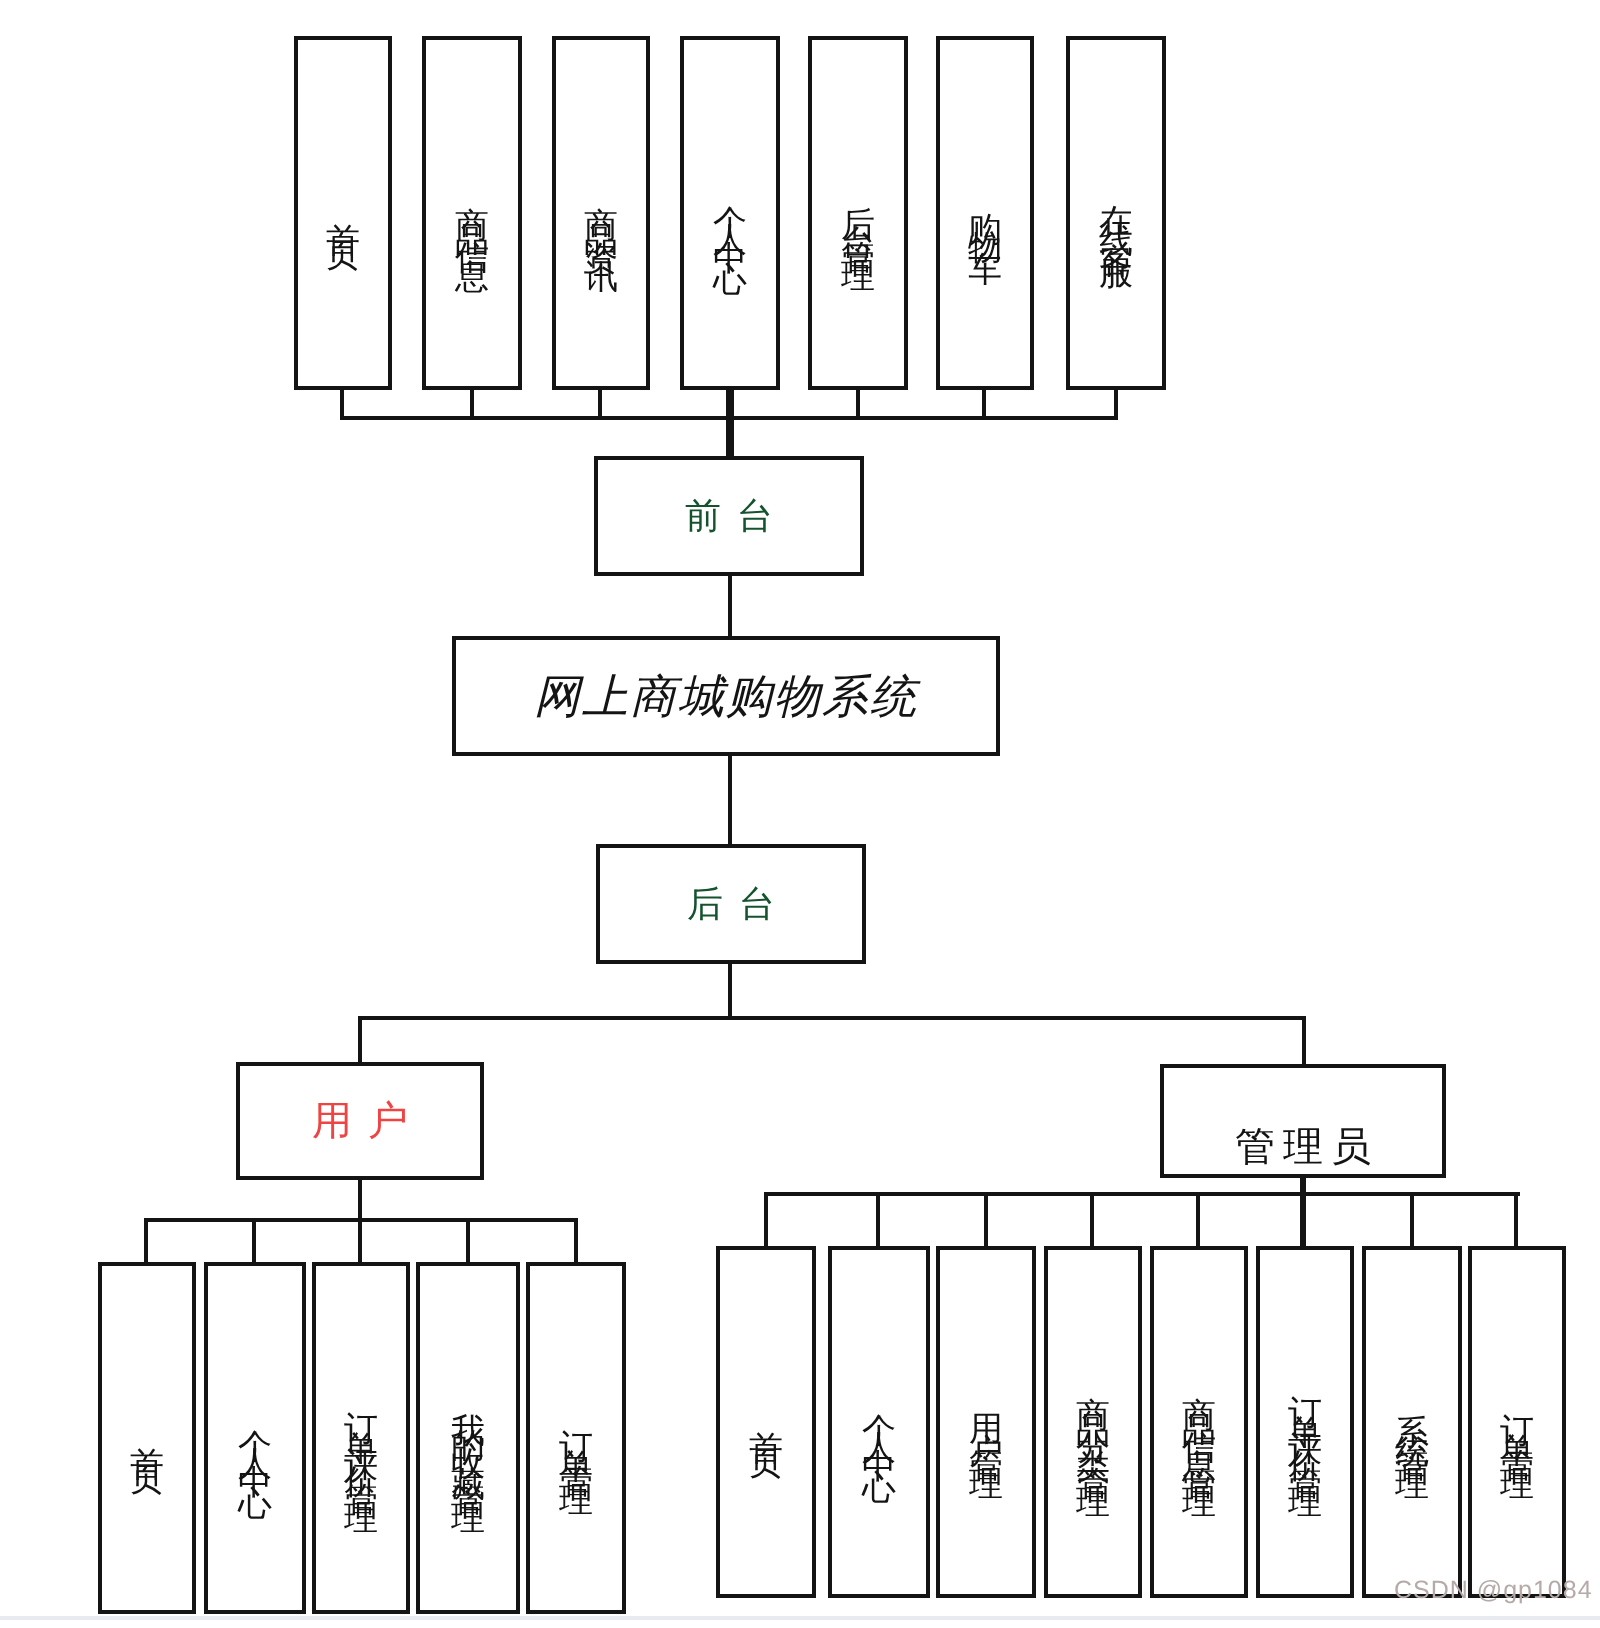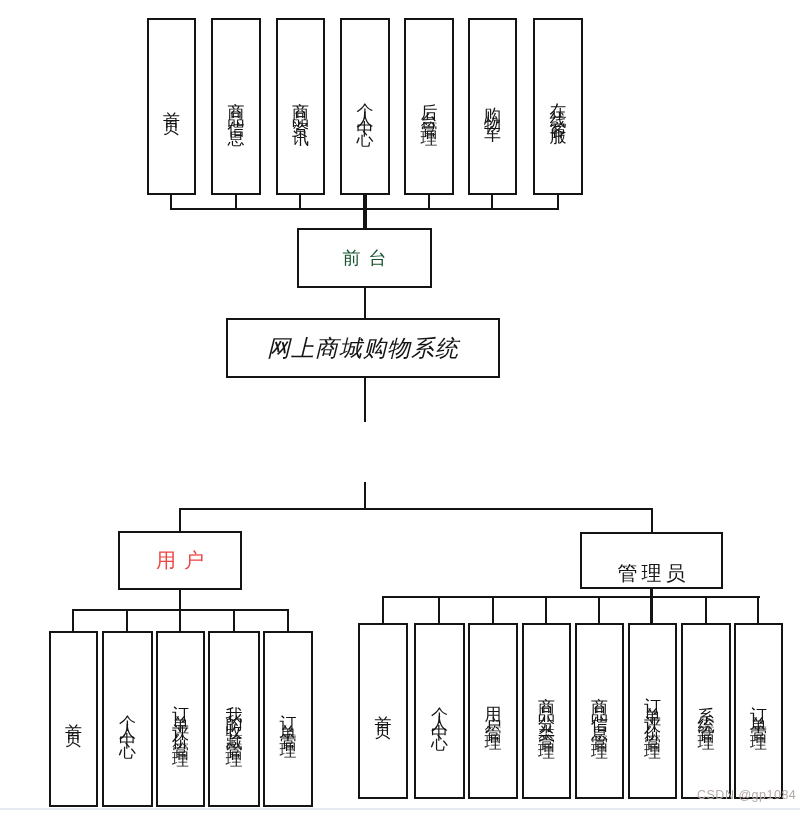--- a/index.html
+++ b/index.html
@@ -94,20 +94,23 @@
   </div>
 
   <div class="line" style="left:364px;top:288px;width:2px;height:30px"></div>
 
   <div class="box" style="left:226px;top:318px;width:274px;height:60px">
     <span class="ht-root">网上商城购物系统</span>
   </div>
 
   <div class="line" style="left:364px;top:378px;width:2px;height:44px"></div>
 
+  <div class="box" style="left:298px;top:422px;width:135px;height:60px">
+    <span class="ht">后台</span>
+  </div>
 
   <div class="line" style="left:364px;top:482px;width:2px;height:26px"></div>
   <div class="line" style="left:179px;top:508px;width:474px;height:2px"></div>
   <div class="line" style="left:179px;top:510px;width:2px;height:21px"></div>
   <div class="line" style="left:651px;top:510px;width:2px;height:22px"></div>
 
   <div class="box" style="left:118px;top:531px;width:124px;height:59px">
     <span class="ht-user">用户</span>
   </div>
   <div class="box" style="left:580px;top:532px;width:143px;height:57px">

